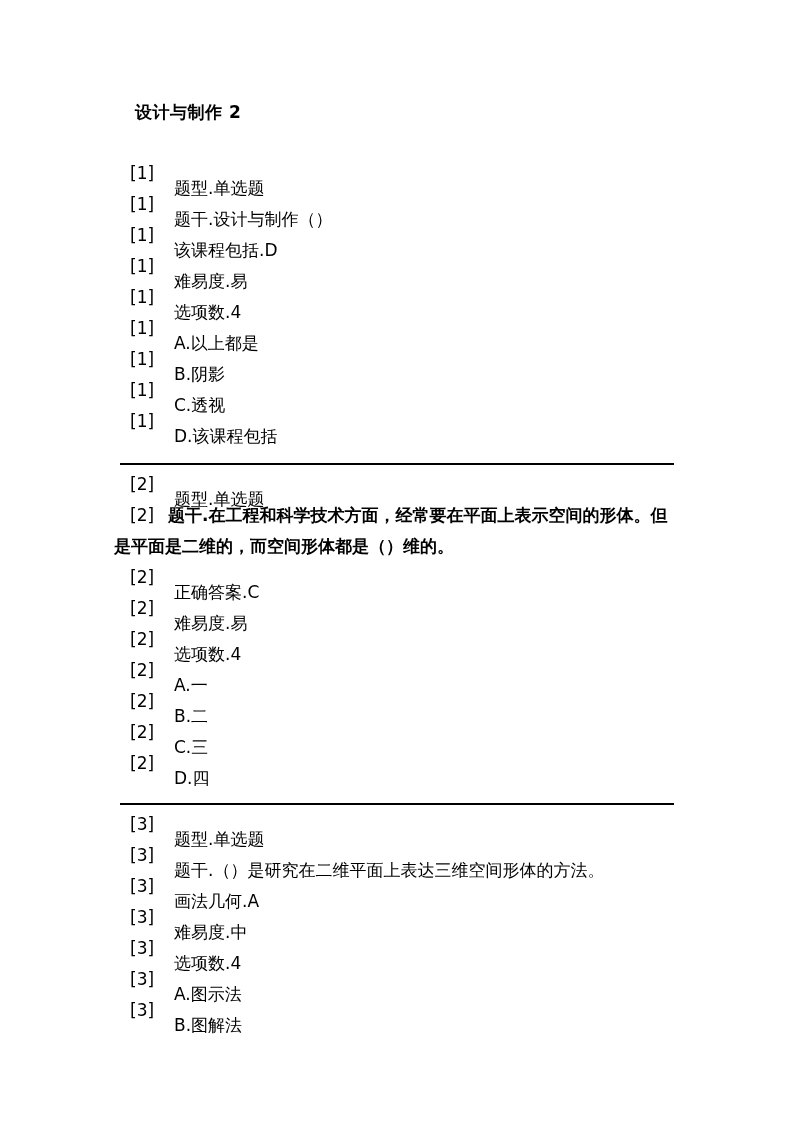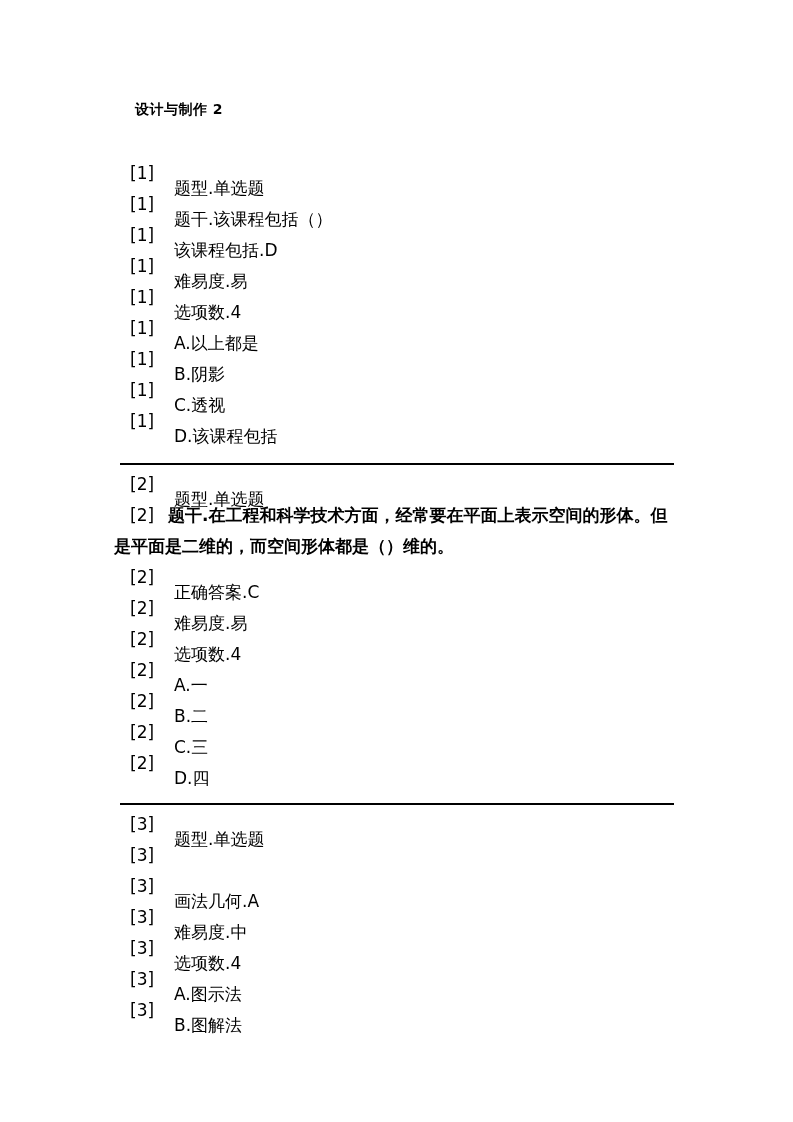--- a/index.html
+++ b/index.html
@@ -1,18 +1,18 @@
 <!DOCTYPE html>
 <html><head>
 <meta charset="utf-8">
 <style>
   html, body { margin:0; padding:0; background:#ffffff; }
   body { width:793px; height:1122px; position:relative; overflow:hidden;
          font-family:"DejaVu Sans", "Liberation Sans", sans-serif; color:#000; }
-  .title { position:absolute; left:135px; top:101px; font-size:14px; font-weight:bold; letter-spacing:0.5px; }
+  .title { position:absolute; left:135px; top:101px; font-size:17px; font-weight:bold; letter-spacing:0.5px; }
   .block { position:absolute; left:120px; width:554px; }
   .rule { height:2px; background:#000; width:554px; margin-bottom:4px; }
   .row { height:31px; line-height:31px; font-size:17px; white-space:nowrap; position:relative; }
   .tag { position:absolute; left:10px; }
   .txt { position:absolute; left:54px;margin-top:15px; }
   .wrap { line-height:31px; font-size:17px; position:relative; }
   .wrap .tag { position:absolute; left:10px; top:0; }
   .wrap .para { text-indent:54px; margin-left:-6px; width:560px;font-weight:bold; }
 </style>
 </head>
@@ -20,21 +20,21 @@
 
 <div class="title">设计与制作 2</div>
 
 <div class="block" style="top:158px;">
   <div class="row">
       <span class="tag">[1]</span>
       <span class="txt">题型.单选题</span>
     </div>
   <div class="row">
       <span class="tag">[1]</span>
-      <span class="txt">题干.该课程包括（）</span>
+      <span class="txt">题干.设计与制作（）</span>
     </div>
   <div class="row">
       <span class="tag">[1]</span>
       <span class="txt">该课程包括.D</span>
     </div>
   <div class="row">
       <span class="tag">[1]</span>
       <span class="txt">难易度.易</span>
     </div>
   <div class="row">
@@ -100,20 +100,21 @@
 </div>
 
 <div class="block" style="top:803px;">
   <div class="rule"></div>
   <div class="row">
       <span class="tag">[3]</span>
       <span class="txt">题型.单选题</span>
     </div>
   <div class="row">
       <span class="tag">[3]</span>
+      <span class="txt">题干.（）是研究在二维平面上表达三维空间形体的方法。</span>
     </div>
   <div class="row">
       <span class="tag">[3]</span>
       <span class="txt">画法几何.A</span>
     </div>
   <div class="row">
       <span class="tag">[3]</span>
       <span class="txt">难易度.中</span>
     </div>
   <div class="row">

